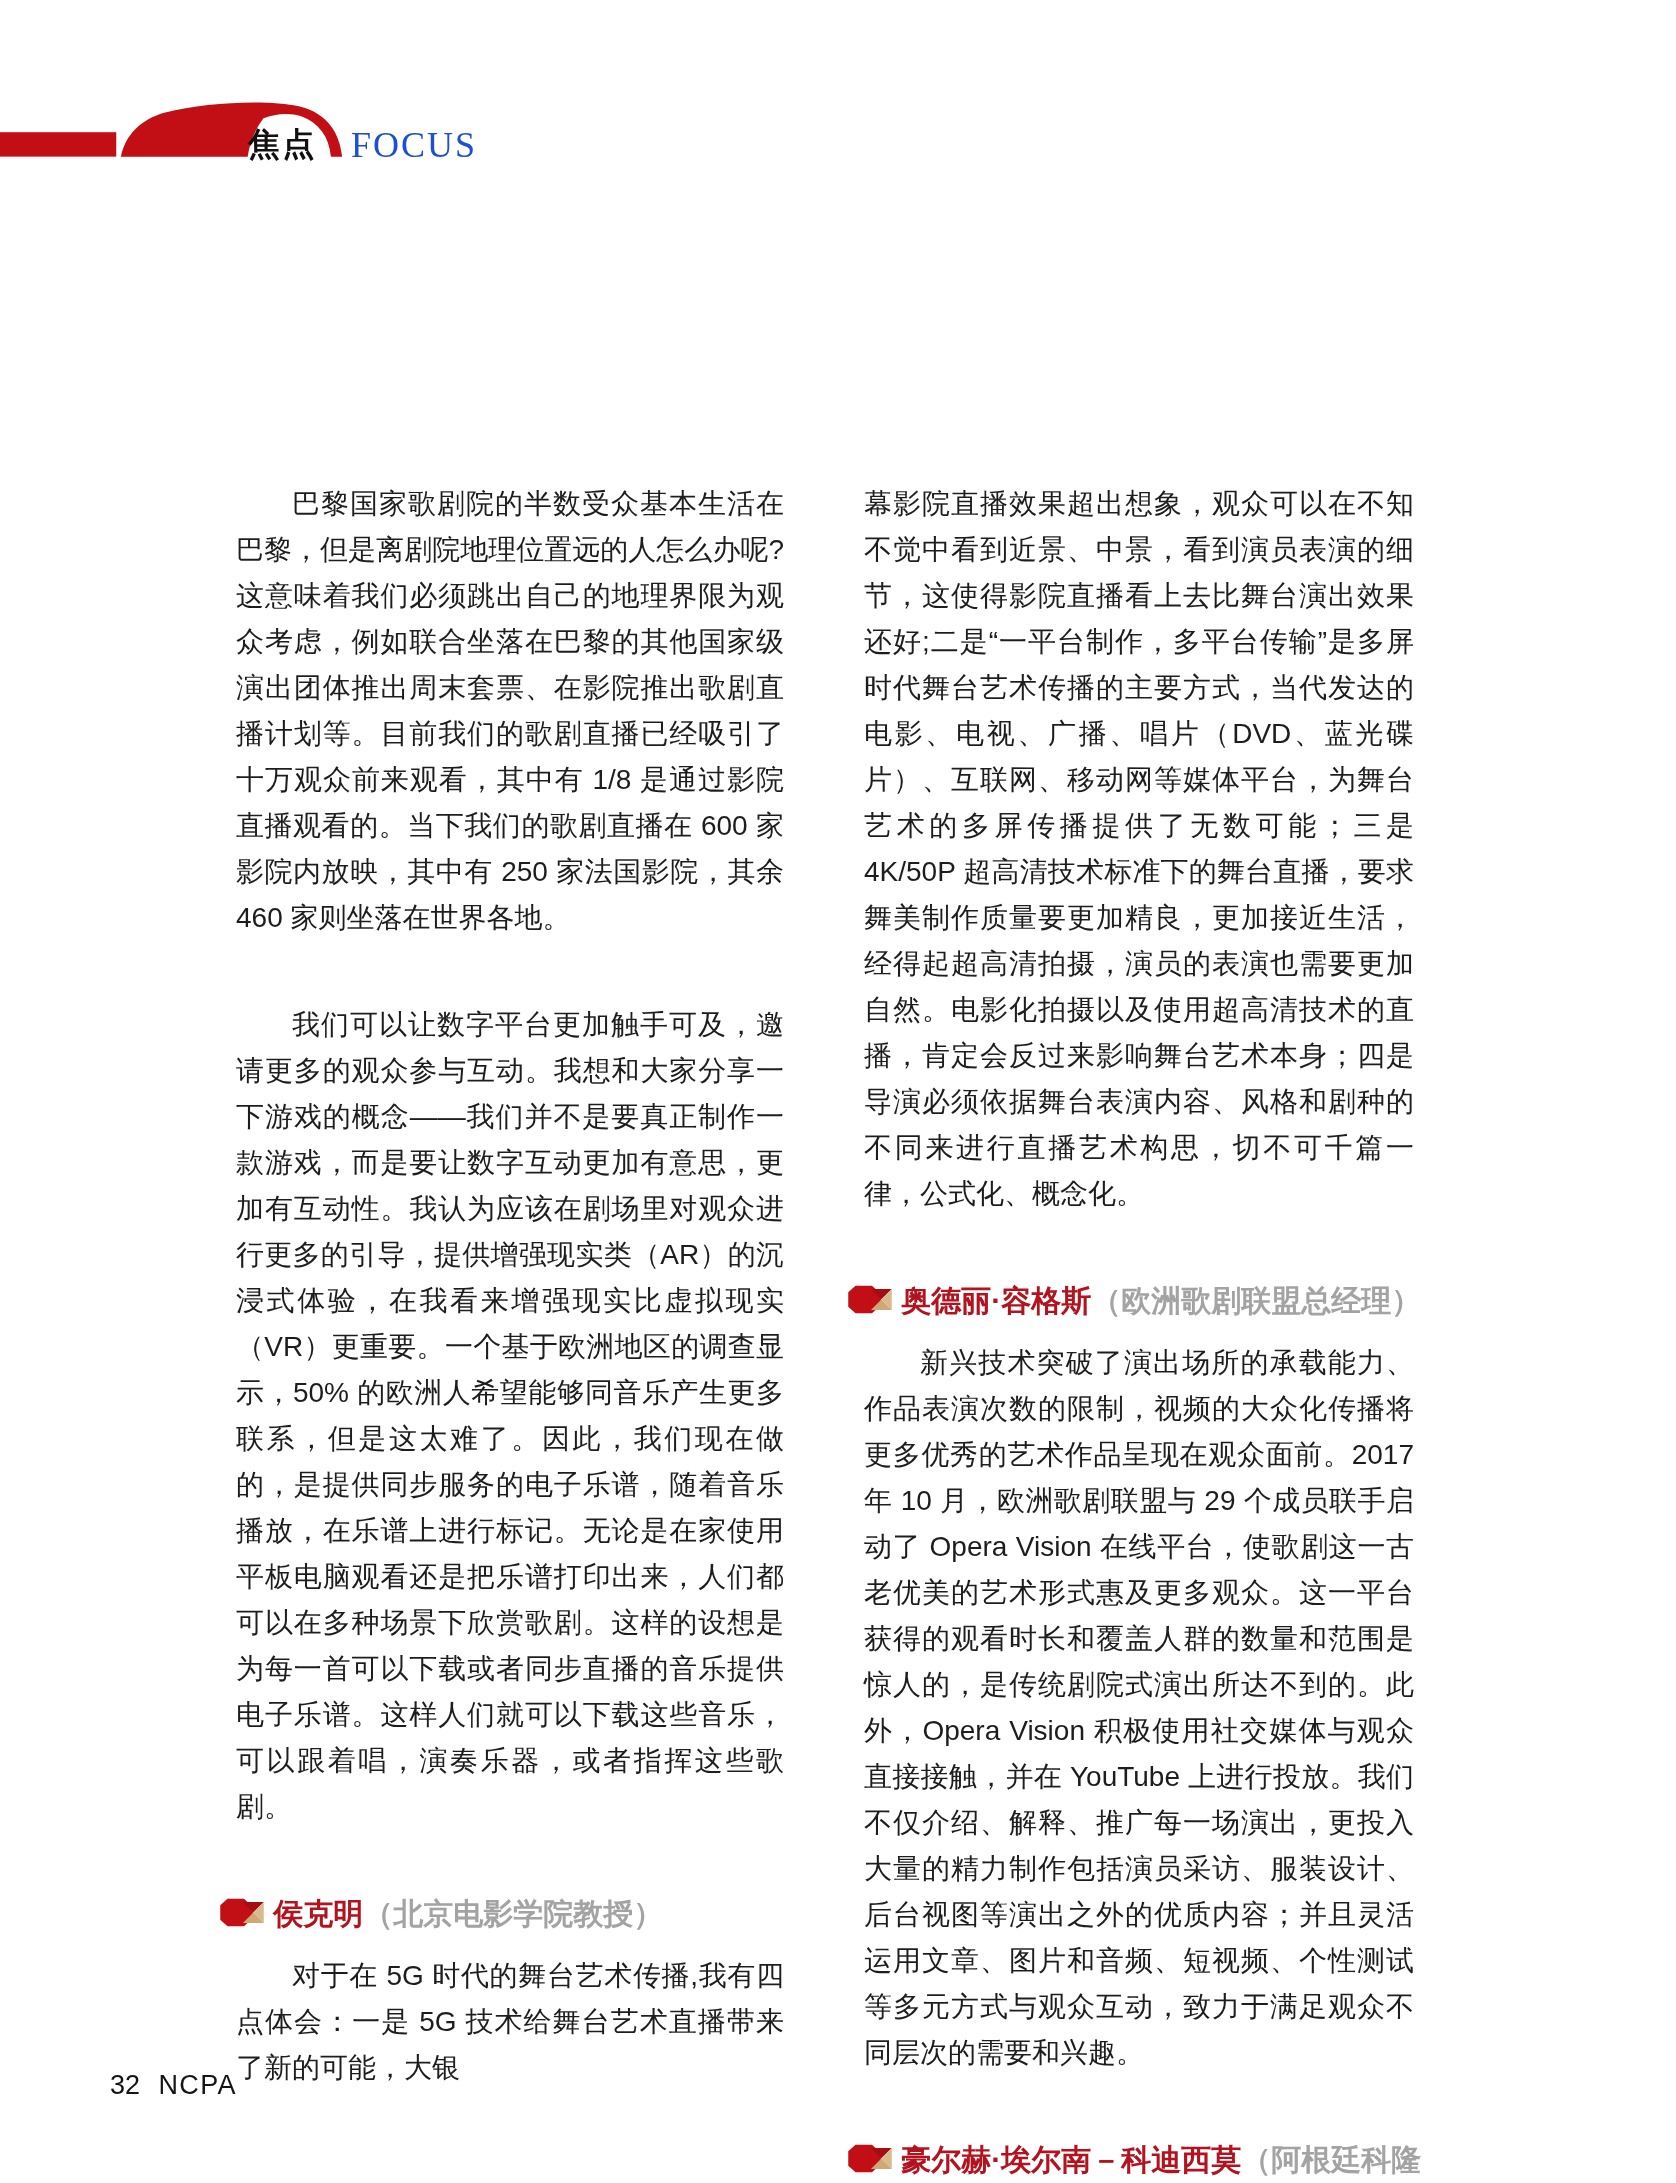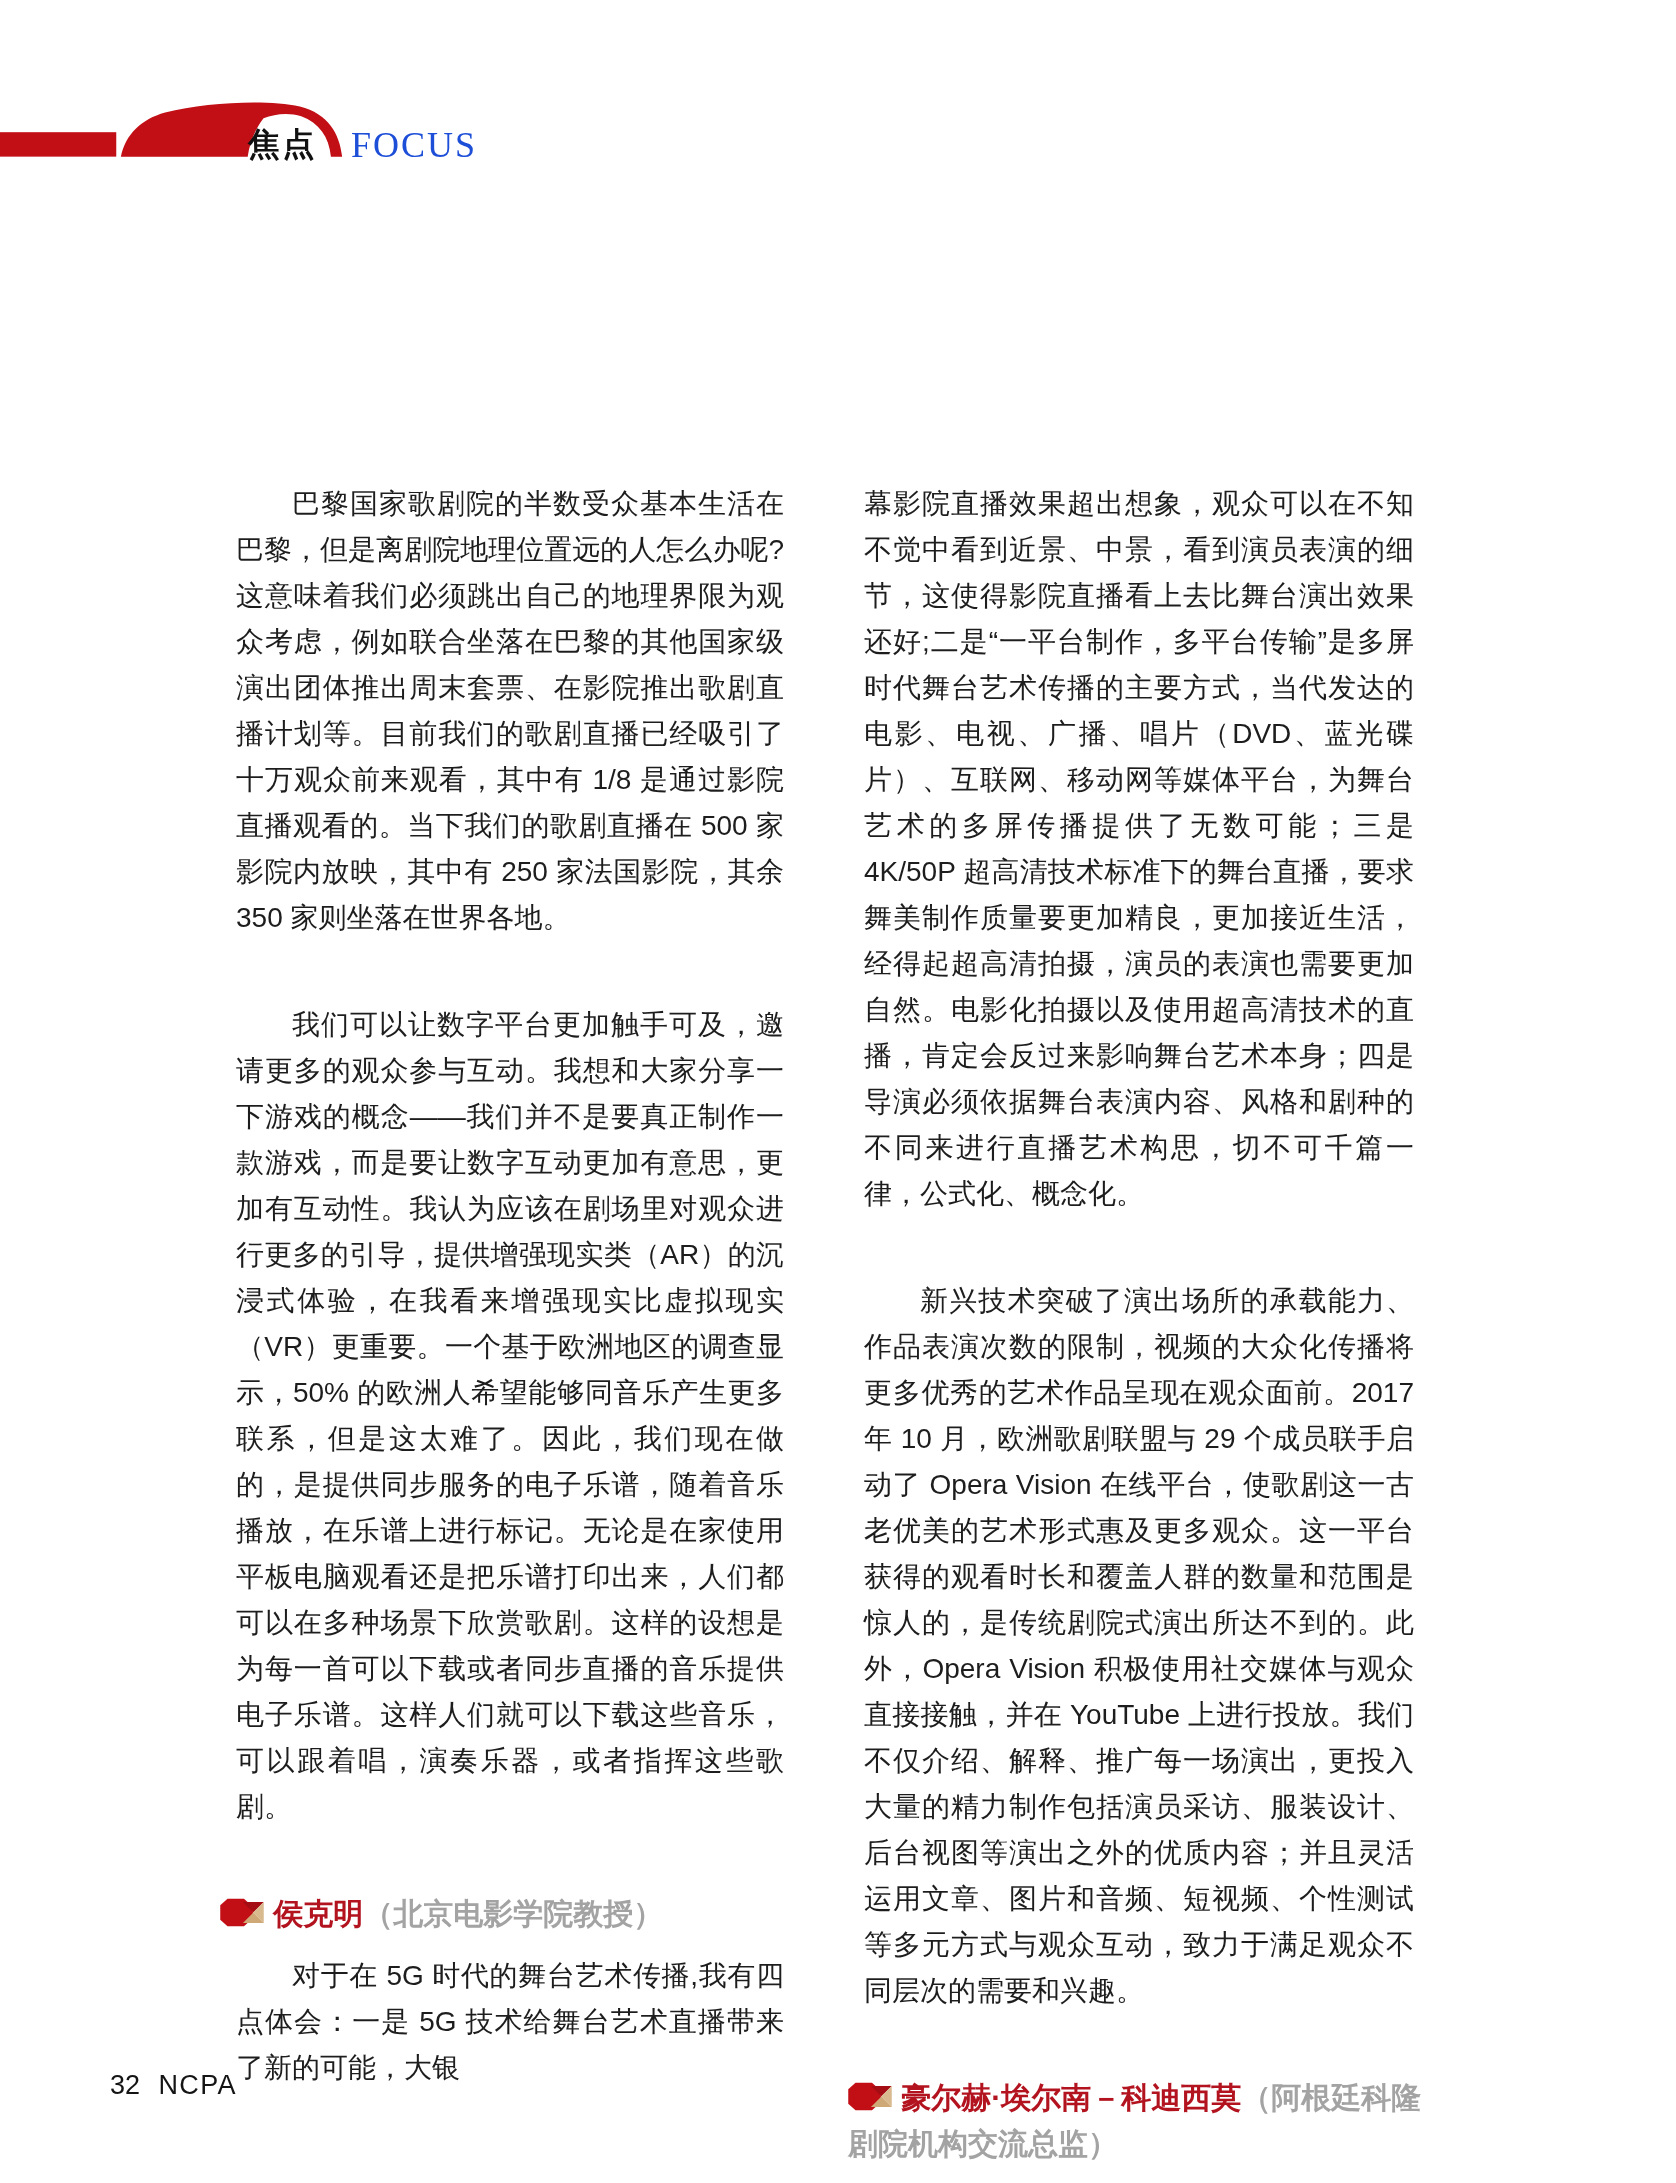--- a/index.html
+++ b/index.html
@@ -61,21 +61,21 @@
              C 386,46 378,66 375,87
              Z" fill="#c20e15"></path>
   </svg>
   <div class="cn">焦点</div>
   <div class="en">FOCUS</div>
 </div>
 
 <div class="col col-left">
 
   <div class="section first">
-    <p class="para indent">巴黎国家歌剧院的半数受众基本生活在巴黎，但是离剧院地理位置远的人怎么办呢? 这意味着我们必须跳出自己的地理界限为观众考虑，例如联合坐落在巴黎的其他国家级演出团体推出周末套票、在影院推出歌剧直播计划等。目前我们的歌剧直播已经吸引了十万观众前来观看，其中有 1/8 是通过影院直播观看的。当下我们的歌剧直播在 500 家影院内放映，其中有 250 家法国影院，其余 350 家则坐落在世界各地。</p>
+    <p class="para indent">巴黎国家歌剧院的半数受众基本生活在巴黎，但是离剧院地理位置远的人怎么办呢? 这意味着我们必须跳出自己的地理界限为观众考虑，例如联合坐落在巴黎的其他国家级演出团体推出周末套票、在影院推出歌剧直播计划等。目前我们的歌剧直播已经吸引了十万观众前来观看，其中有 1/8 是通过影院直播观看的。当下我们的歌剧直播在 600 家影院内放映，其中有 250 家法国影院，其余 460 家则坐落在世界各地。</p>
   </div>
 
   <div class="section">
     <p class="para indent">我们可以让数字平台更加触手可及，邀请更多的观众参与互动。我想和大家分享一下游戏的概念——我们并不是要真正制作一款游戏，而是要让数字互动更加有意思，更加有互动性。我认为应该在剧场里对观众进行更多的引导，提供增强现实类（AR）的沉浸式体验，在我看来增强现实比虚拟现实（VR）更重要。一个基于欧洲地区的调查显示，50% 的欧洲人希望能够同音乐产生更多联系，但是这太难了。因此，我们现在做的，是提供同步服务的电子乐谱，随着音乐播放，在乐谱上进行标记。无论是在家使用平板电脑观看还是把乐谱打印出来，人们都可以在多种场景下欣赏歌剧。这样的设想是为每一首可以下载或者同步直播的音乐提供电子乐谱。这样人们就可以下载这些音乐，可以跟着唱，演奏乐器，或者指挥这些歌剧。</p>
   </div>
 
   <div class="section">
     <div class="heading">
       <span class="speaker-icon">
         <svg width="44" height="29" viewBox="0 0 66 44">
@@ -90,20 +90,31 @@
     <p class="para indent">对于在 5G 时代的舞台艺术传播,我有四点体会：一是 5G 技术给舞台艺术直播带来了新的可能，大银</p>
   </div>
 
 </div>
 
 <div class="col col-right">
 
   <p class="para">幕影院直播效果超出想象，观众可以在不知不觉中看到近景、中景，看到演员表演的细节，这使得影院直播看上去比舞台演出效果还好;二是“一平台制作，多平台传输”是多屏时代舞台艺术传播的主要方式，当代发达的电影、电视、广播、唱片（DVD、蓝光碟片）、互联网、移动网等媒体平台，为舞台艺术的多屏传播提供了无数可能；三是 4K/50P 超高清技术标准下的舞台直播，要求舞美制作质量要更加精良，更加接近生活，经得起超高清拍摄，演员的表演也需要更加自然。电影化拍摄以及使用超高清技术的直播，肯定会反过来影响舞台艺术本身；四是导演必须依据舞台表演内容、风格和剧种的不同来进行直播艺术构思，切不可千篇一律，公式化、概念化。</p>
 
   <div class="section">
+    <div class="heading">
+      <span class="speaker-icon">
+        <svg width="44" height="29" viewBox="0 0 66 44">
+          <polygon points="0,11 11,1 36,1 49,13 49,31 36,43 11,43 0,33" fill="#c20e15"></polygon>
+          <polygon points="34,6 66,6 50,22" fill="#a50d14"></polygon>
+          <polygon points="66,6 66,38 50,22" fill="#d9ba8e"></polygon>
+          <polygon points="34,38 66,38 50,22" fill="#cfa878"></polygon>
+          <polygon points="34,6 34,38 50,22" fill="#c20e15"></polygon>
+        </svg>
+      </span><span class="speaker-name">奥德丽·容格斯</span><span class="speaker-affiliation">（欧洲歌剧联盟总经理）</span>
+    </div>
     <p class="para indent">新兴技术突破了演出场所的承载能力、作品表演次数的限制，视频的大众化传播将更多优秀的艺术作品呈现在观众面前。2017 年 10 月，欧洲歌剧联盟与 29 个成员联手启动了 Opera Vision 在线平台，使歌剧这一古老优美的艺术形式惠及更多观众。这一平台获得的观看时长和覆盖人群的数量和范围是惊人的，是传统剧院式演出所达不到的。此外，Opera Vision 积极使用社交媒体与观众直接接触，并在 YouTube 上进行投放。我们不仅介绍、解释、推广每一场演出，更投入大量的精力制作包括演员采访、服装设计、后台视图等演出之外的优质内容；并且灵活运用文章、图片和音频、短视频、个性测试等多元方式与观众互动，致力于满足观众不同层次的需要和兴趣。</p>
   </div>
 
   <div class="section">
     <div class="heading">
       <span class="speaker-icon">
         <svg width="44" height="29" viewBox="0 0 66 44">
           <polygon points="0,11 11,1 36,1 49,13 49,31 36,43 11,43 0,33" fill="#c20e15"></polygon>
           <polygon points="34,6 66,6 50,22" fill="#a50d14"></polygon>
           <polygon points="66,6 66,38 50,22" fill="#d9ba8e"></polygon>

